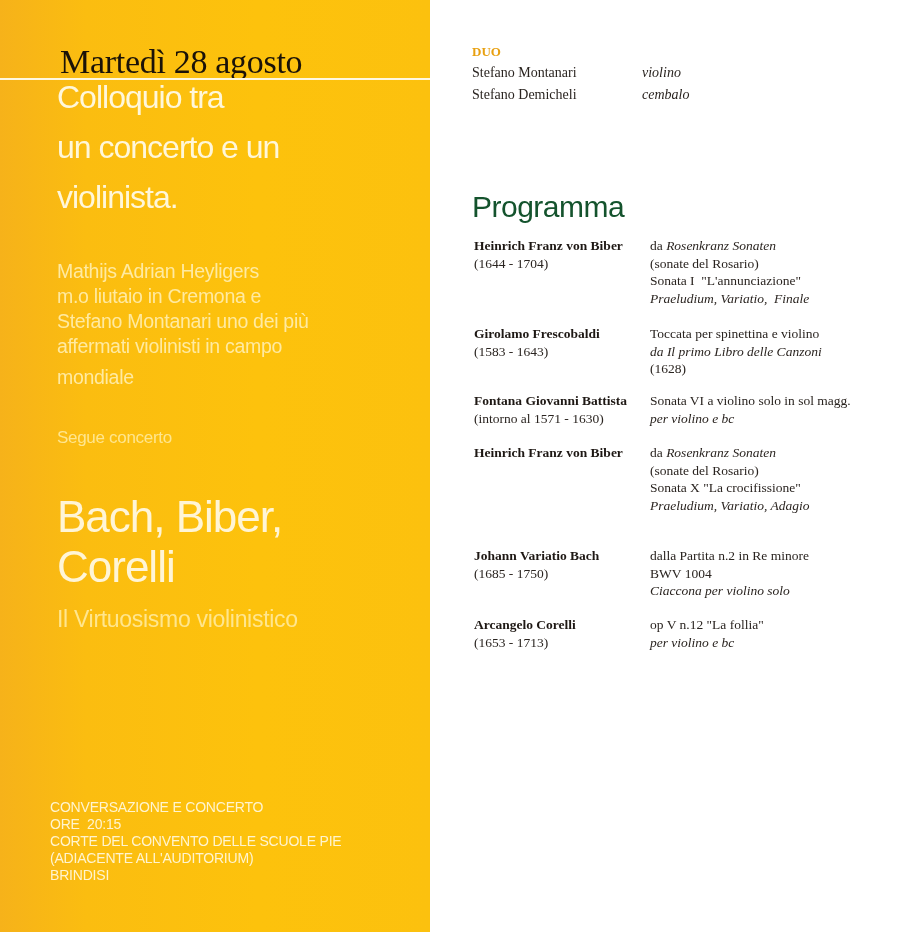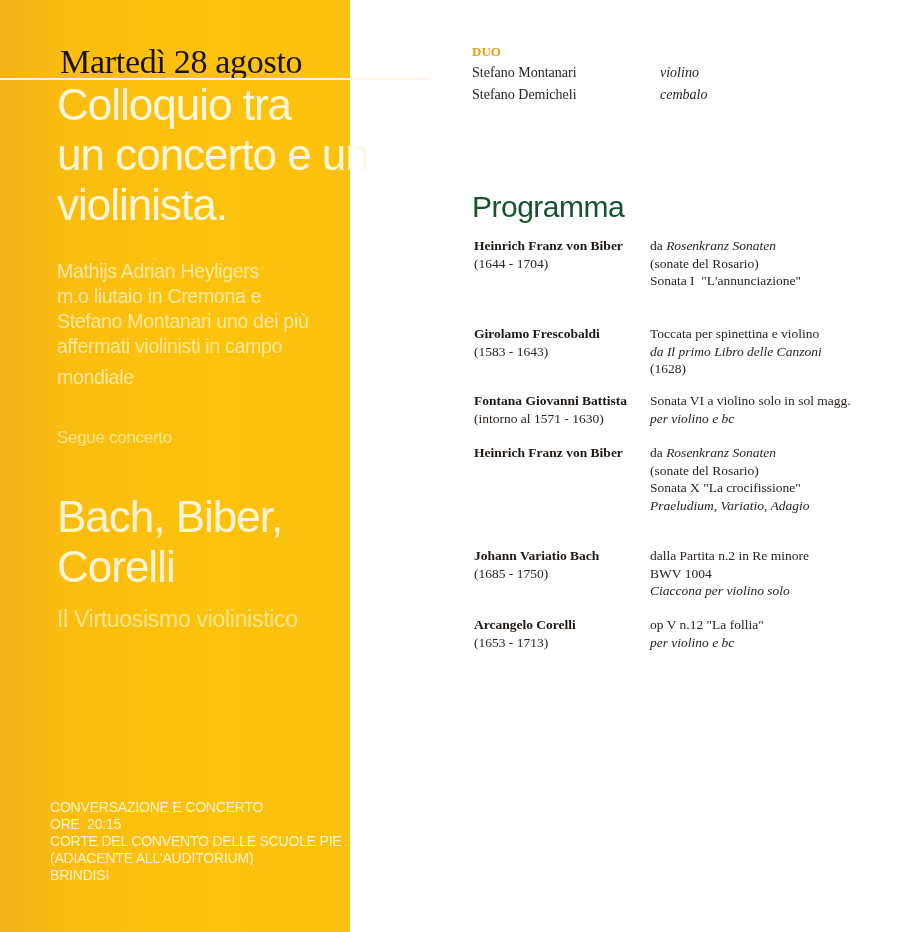--- a/index.html
+++ b/index.html
@@ -1,48 +1,48 @@
 <!DOCTYPE html>
 <html><head>
   <meta charset="utf-8">
   <style>
     html, body { margin: 0; padding: 0; }
     body { width: 900px; height: 932px; position: relative; overflow: hidden; background: #ffffff; }
     .left-panel {
-      position: absolute; left: 0; top: 0; width: 350px; height: 932px;
+      position: absolute; left: 0; top: 0; width: 430px; height: 932px;
       background: linear-gradient(90deg, #f6b21a 0%, #fbbd10 20%, #fdc20c 60%, #fcc10e 100%);
     }
     .date {
       position: absolute; left: 60px; top: 44px;
       font-family: "Liberation Serif", "DejaVu Serif", serif;
       font-size: 34px; color: #1a1208; letter-spacing: -0.3px; line-height: 36px;
       white-space: nowrap;
     }
     .date-rule {
       position: absolute; left: 0; top: 78px; width: 430px; height: 2px; background: #fff8e0;
     }
     .lt {
       position: absolute; left: 57px;
       font-family: "Liberation Sans", "DejaVu Sans", sans-serif;
       color: #fff6da; white-space: nowrap; font-weight: normal;
       -webkit-text-stroke: 0; 
     }
-    .title1 { top: 80px; font-size: 44px; line-height: 50px; letter-spacing: -1px; color: rgba(255,250,230,0.95); }
+    .title1 { top: 72px; font-size: 32px; line-height: 50px; letter-spacing: -1px; color: rgba(255,250,230,0.95); }
     .desc { top: 259px; font-size: 19.5px; line-height: 25px; letter-spacing: -0.3px; color: rgba(255,236,170,0.95); }
     .desc .gap { margin-top: 6px; display:block; }
     .segue { top: 428px; font-size: 17px; color: rgba(255,232,150,0.95); letter-spacing: -0.3px; }
     .title2 { top: 492px; font-size: 44px; line-height: 50px; letter-spacing: -1px; color: rgba(255,248,225,0.95); }
     .subtitle { top: 606px; font-size: 23px; color: rgba(255,232,150,0.95); letter-spacing: -0.3px; }
     .info { top: 799px; left: 50px; font-size: 14px; line-height: 17px; color: #fff4cf; letter-spacing: -0.2px; }
     .info div { white-space: nowrap; }
 
     .serif { font-family: "Liberation Serif", "DejaVu Serif", serif; color: #2a2420; }
     .duo-label { position: absolute; left: 472px; top: 44px; font-size: 13px; font-weight: bold; color: #e8a010; }
     .performer { position: absolute; left: 472px; font-size: 14px; }
-    .performer .role { position: absolute; left: 188px; font-style: italic; white-space: nowrap; }
+    .performer .role { position: absolute; left: 170px; font-style: italic; white-space: nowrap; }
     .performer .name { white-space: nowrap; }
     .programma-title {
       position: absolute; left: 472px; top: 190px;
       font-family: "Liberation Sans", "DejaVu Sans", sans-serif;
       font-size: 30px; color: #14532d; letter-spacing: -0.5px; font-weight: normal;
     }
     .prog-item { position: absolute; left: 474px; width: 420px; font-size: 13.5px; line-height: 17.5px; }
     .prog-item .composer { position: absolute; left: 0; top: 0; width: 170px; }
     .prog-item .composer .cname { font-weight: bold; white-space: nowrap; color: #1e1814; }
     .prog-item .composer .years { white-space: nowrap; }
@@ -104,20 +104,21 @@
 
 <div class="serif prog-item" style="top:237px;">
   <div class="composer">
     <div class="cname">Heinrich Franz von Biber</div>
     <div class="years">(1644 - 1704)</div>
   </div>
   <div class="works">
     <div><span>da </span><span class="it">Rosenkranz Sonaten</span></div>
     <div>(sonate del Rosario)</div>
     <div style="white-space:pre">Sonata I  "L'annunciazione"</div>
+    <div class="it" style="white-space:pre">Praeludium, Variatio,  Finale</div>
   </div>
 </div>
 
 <div class="serif prog-item" style="top:325px;">
   <div class="composer">
     <div class="cname">Girolamo Frescobaldi</div>
     <div class="years">(1583 - 1643)</div>
   </div>
   <div class="works">
     <div>Toccata per spinettina e violino</div>

